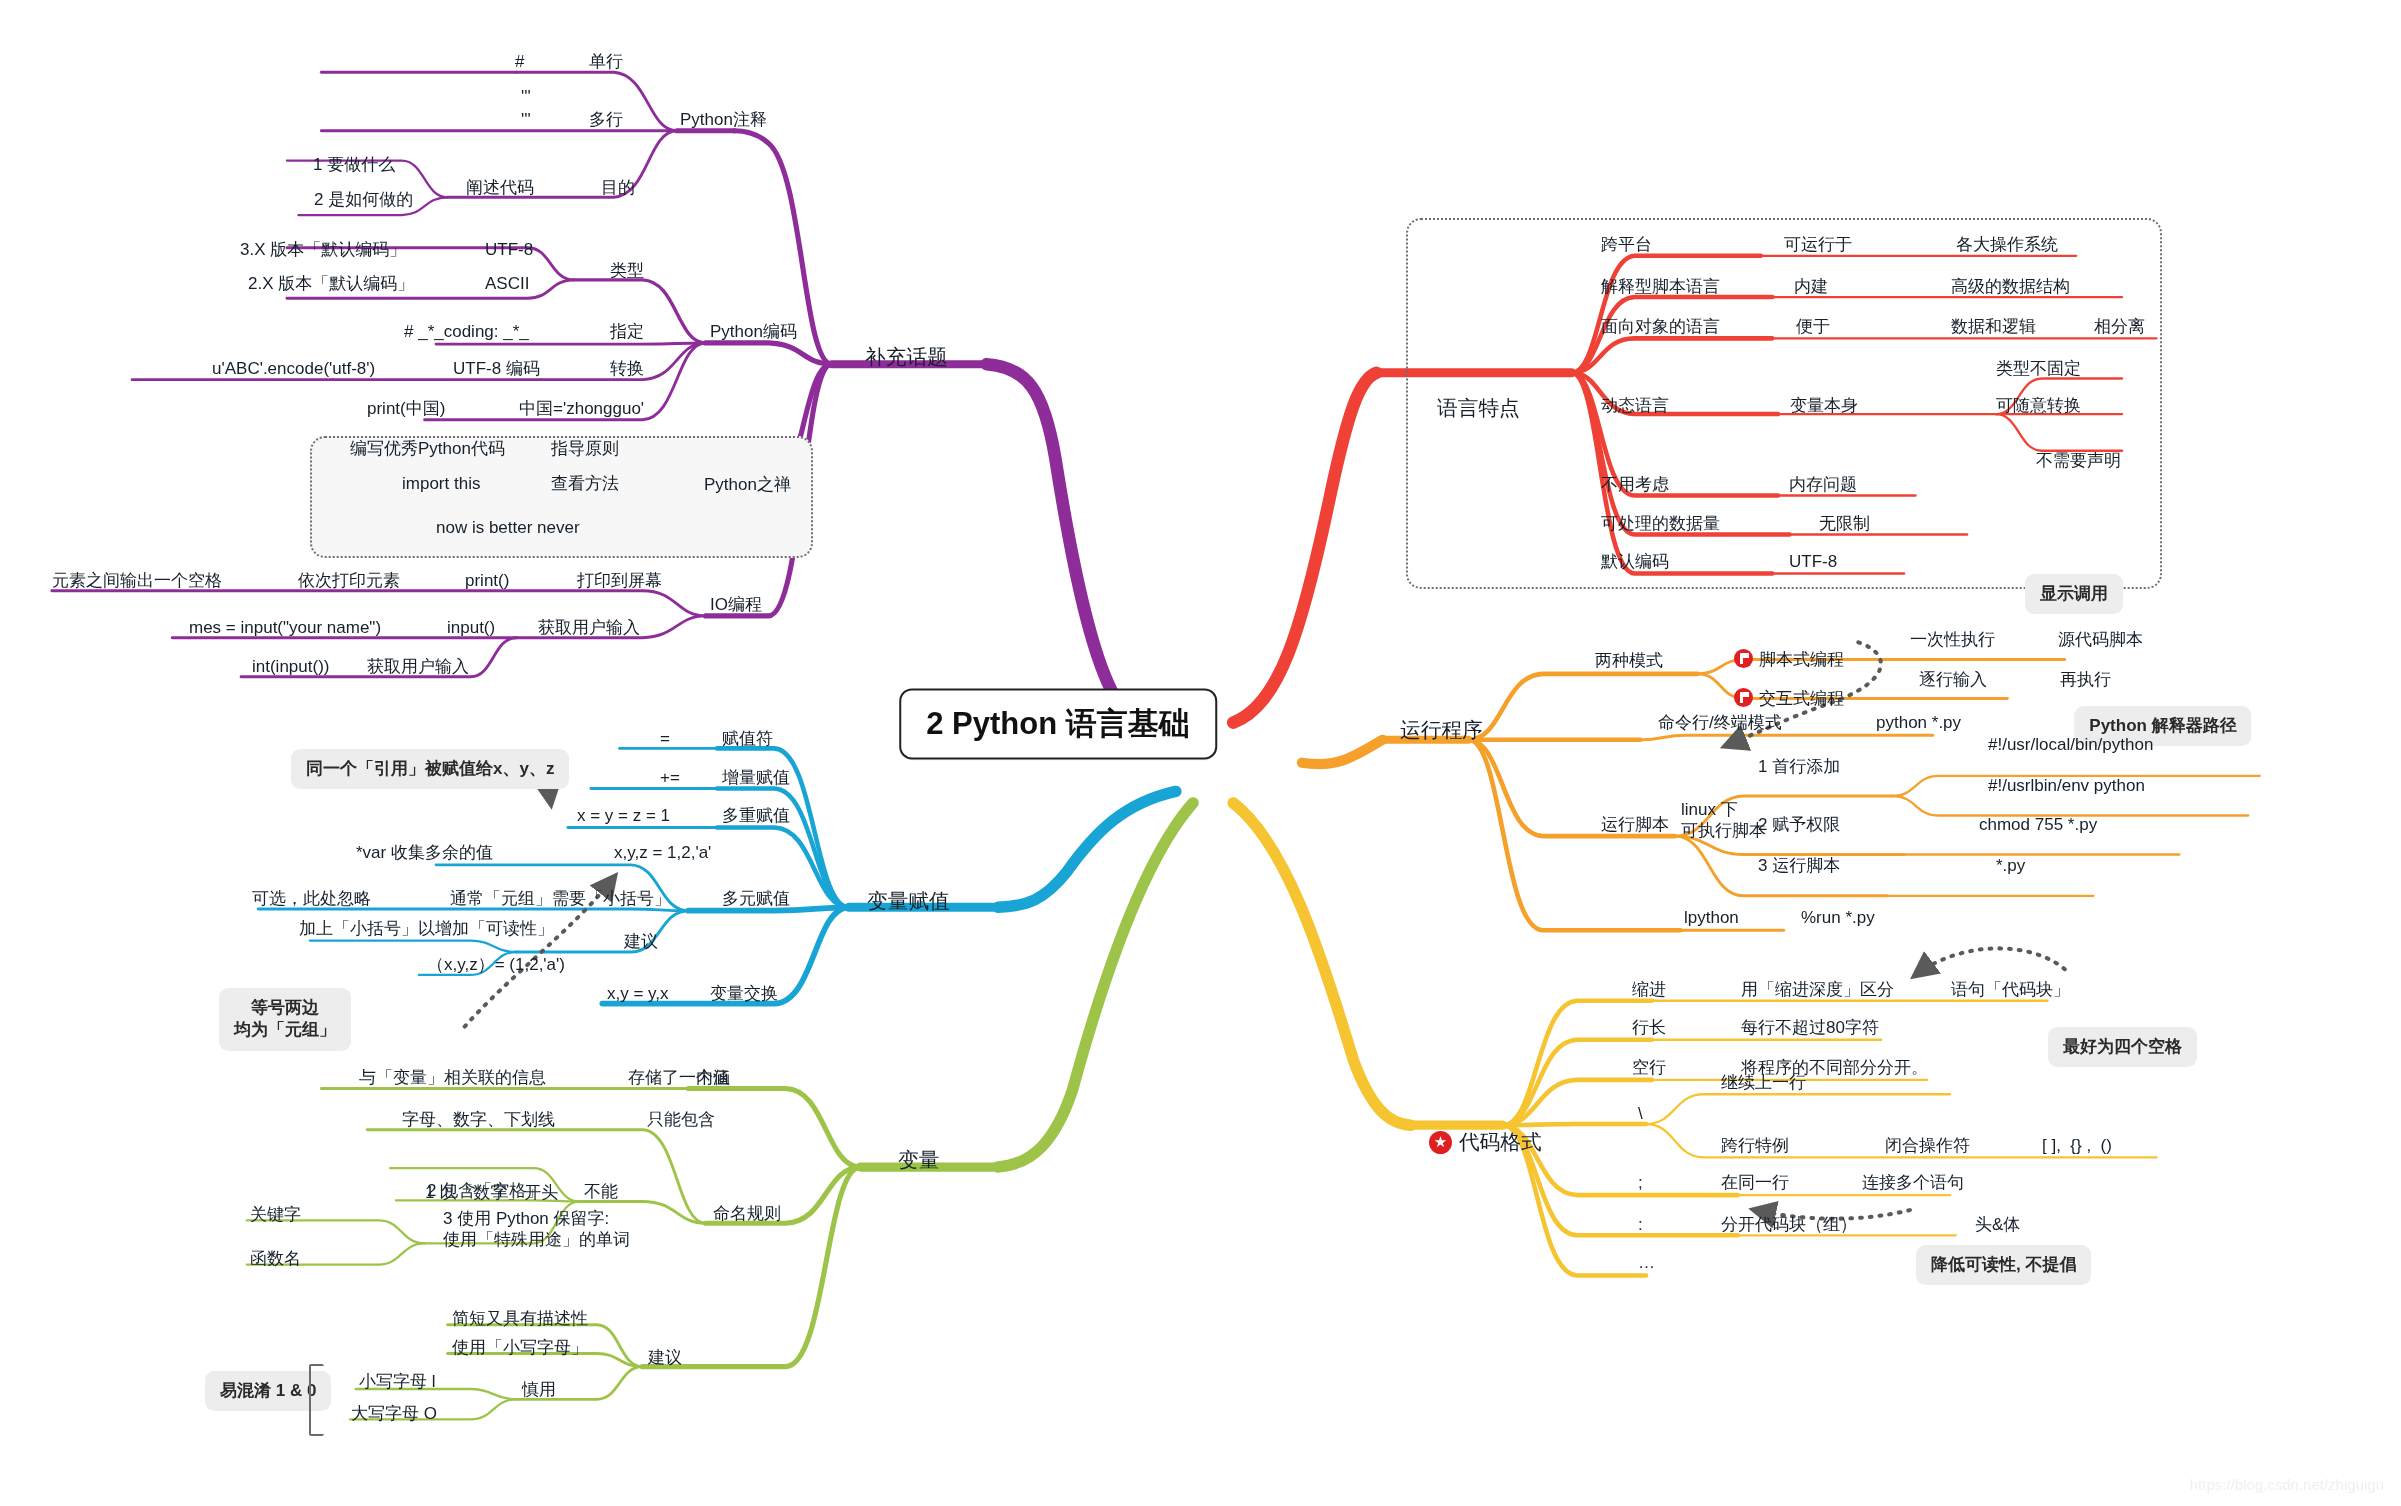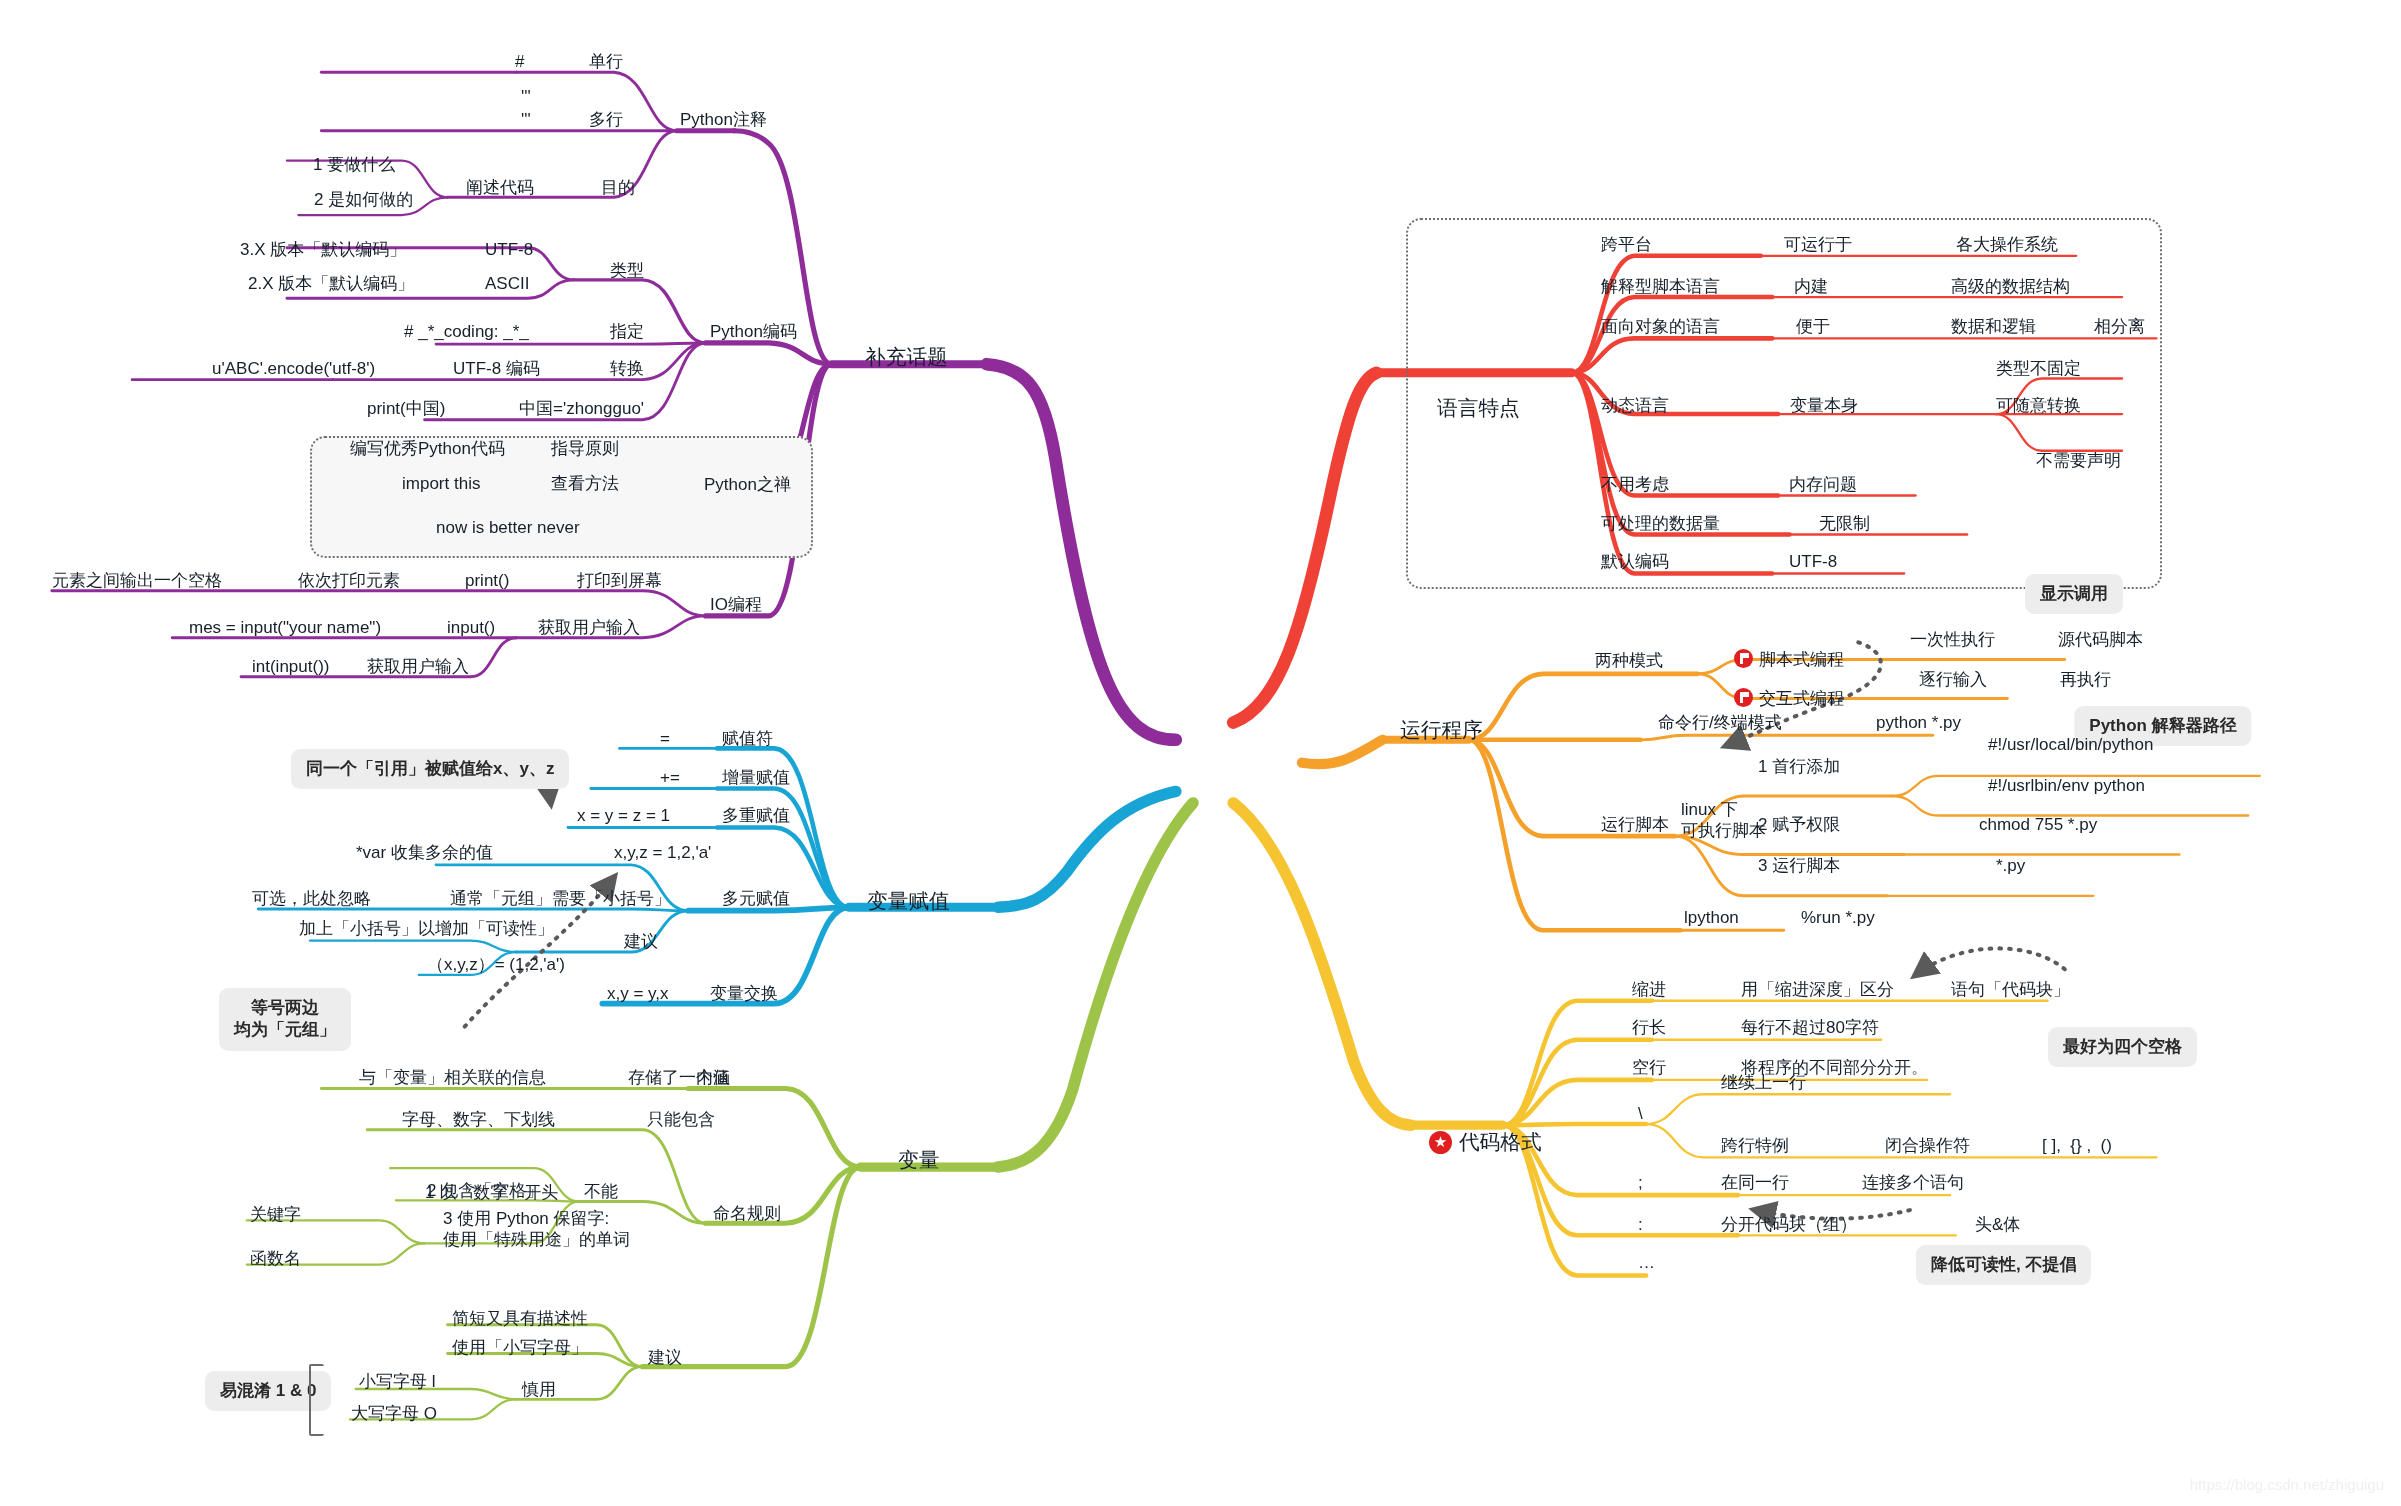--- a/index.html
+++ b/index.html
@@ -184,20 +184,21 @@
     <defs>
       <marker id="arrow" viewBox="0 0 12 12" refX="9" refY="6" markerWidth="7" markerHeight="7" orient="auto-start-reverse">
         <path d="M0,0 L12,6 L0,12 z" fill="#5a5a5a"></path>
       </marker>
     </defs>
   </svg>
 
   <div class="boundary" style="left:1406px;top:218px;width:752px;height:367px;"></div>
   <div class="boundary filled" style="left:310px;top:436px;width:499px;height:118px;"></div>
 
+  <div class="root" style="left:1058px;top:724px;transform:translate(-50%,-50%);">2 Python 语言基础</div>
 
   <div class="node branch-label" style="left:865px;top:344px;">补充话题</div>
 
   <div class="node lbl" style="left:680px;top:110px;">Python注释</div>
   <div class="node lbl" style="left:589px;top:52px;">单行</div>
   <div class="node lbl" style="left:515px;top:52px;">#</div>
   <div class="node lbl" style="left:589px;top:110px;">多行</div>
   <div class="node lbl" style="left:521px;top:87px;">'''</div>
   <div class="node lbl" style="left:521px;top:110px;">'''</div>
   <div class="node lbl" style="left:601px;top:178px;">目的</div>

